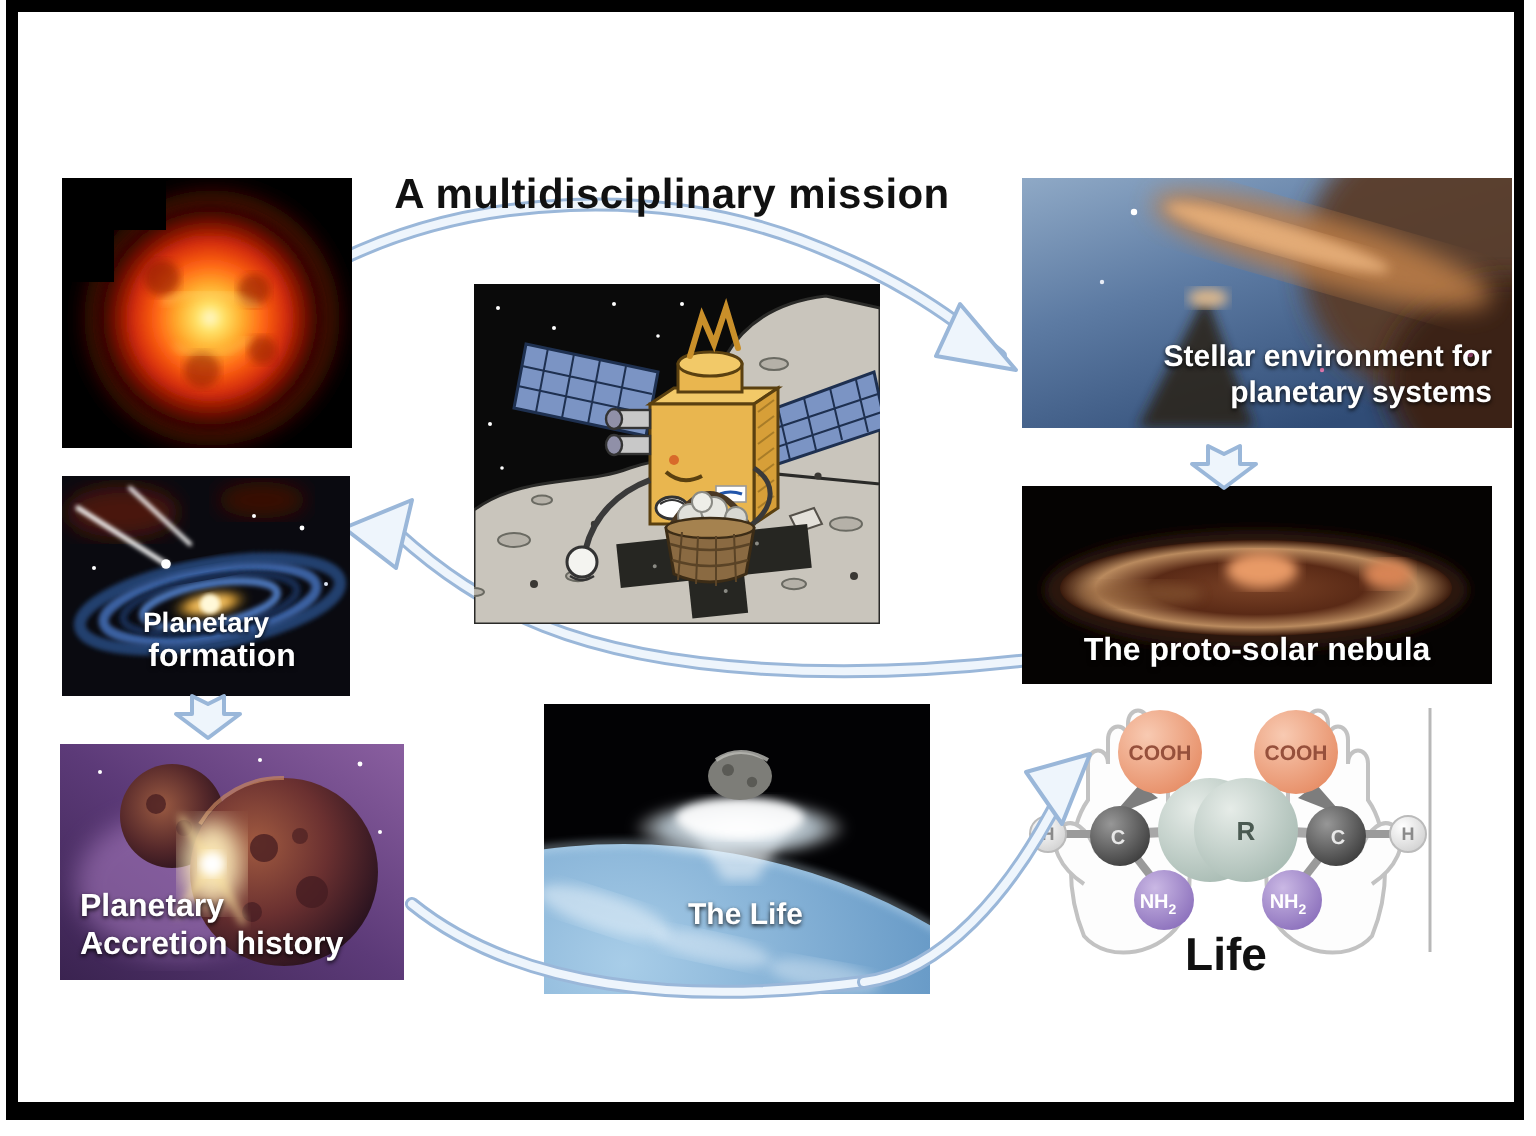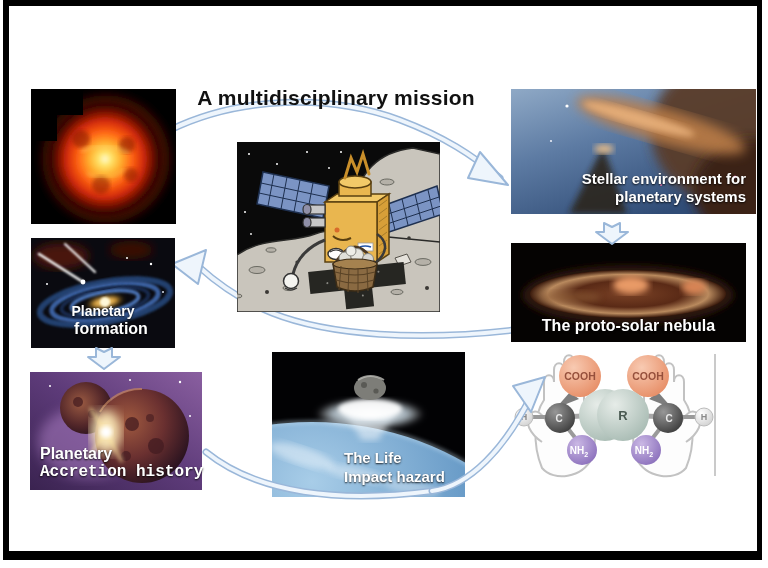--- a/index.html
+++ b/index.html
@@ -223,21 +223,21 @@
       <circle cx="102" cy="52" r="7" fill="#4a1f22" opacity="0.8"></circle>
       <circle cx="126" cy="74" r="8" fill="#451d22" opacity="0.8"></circle>
       <circle cx="120" cy="46" r="4" fill="#4a1f22" opacity="0.7"></circle>
       <circle cx="96" cy="84" r="5" fill="#451d22" opacity="0.7"></circle>
       <path d="M70,40 A47,47 0 0 1 112,17" stroke="#c8875f" stroke-width="2" fill="none" opacity="0.7"></path>
       <ellipse cx="76" cy="60" rx="15" ry="22" fill="#ffeebb" opacity="0.95" filter="url(#b6a)"></ellipse>
       <path d="M76,60 L58,86 M76,60 L92,90 M76,60 L60,36" stroke="#ffe8a0" stroke-width="2" filter="url(#b2a)"></path>
       <circle cx="76" cy="60" r="6" fill="#ffffff" filter="url(#b2a)"></circle>
     </svg>
     <div class="caption" style="left:10px; bottom:26px; font-size:16px;">Planetary</div>
-    <div class="caption" style="left:10px; bottom:7px; font-size:16px;font-family:Liberation Mono, monospace;">Accretion history</div>
+    <div class="caption" style="left:10px; bottom:7px; font-size:16px;">Accretion history</div>
   </div>
 
   <div class="node" style="left:272px; top:352px;">
     <svg width="193" height="145">
       <defs>
         <radialGradient id="gEarth" cx="0.5" cy="0.12" r="0.9">
           <stop offset="0%" stop-color="#a8cde8"></stop>
             <stop offset="30%" stop-color="#6a9cc8"></stop>
           <stop offset="70%" stop-color="#2e5f94"></stop>
             <stop offset="100%" stop-color="#15304e"></stop>
@@ -262,21 +262,20 @@
       <ellipse cx="140" cy="136" rx="28" ry="7" fill="#e8f2fa" opacity="0.4" transform="rotate(10 140 136)" filter="url(#b3e)"></ellipse>
       <polygon points="72,60 124,60 106,88 90,88" fill="#ffffff" opacity="0.5" filter="url(#b3e)"></polygon>
       <ellipse cx="98" cy="62" rx="54" ry="15" fill="url(#gSplash)" filter="url(#b3e)"></ellipse>
       <ellipse cx="98" cy="57" rx="32" ry="10" fill="#ffffff" opacity="0.9" filter="url(#b2e)"></ellipse>
       <ellipse cx="98" cy="36" rx="16" ry="12" fill="#7d7d78"></ellipse>
       <circle cx="92" cy="33" r="3" fill="#5a5a55"></circle>
         <circle cx="104" cy="39" r="2.6" fill="#5a5a55"></circle>
       <path d="M86,28 Q98,20 112,28" stroke="#bdbdb8" stroke-width="2" fill="none" opacity="0.8"></path>
     </svg>
     <div class="caption" style="left:72px; bottom:30px;">The Life</div>
-    <div class="caption" style="left:72px; bottom:11px;">Impact hazard</div>
   </div>
 
   <div class="node" style="left:508px; top:346px;">
     <svg width="212" height="152">
       <defs>
         <radialGradient id="gBallSalmon" cx="0.35" cy="0.3" r="0.75">
           <stop offset="0%" stop-color="#f8cab2"></stop>
             <stop offset="100%" stop-color="#e78f68"></stop>
         </radialGradient>
         <radialGradient id="gBallR" cx="0.35" cy="0.3" r="0.75">
@@ -336,20 +335,21 @@
         <circle cx="160" cy="72" r="15" fill="url(#gBallC)"></circle>
         <circle cx="196" cy="71" r="9" fill="url(#gBallH)" stroke="#bbb" stroke-width="1"></circle>
         <circle cx="138" cy="104" r="15" fill="url(#gBallN)"></circle>
         <text x="140" y="34" font-size="10.5" font-weight="bold" fill="#96503c" text-anchor="middle">COOH</text>
         <text x="115" y="74" font-size="13" font-weight="bold" fill="#4a5a52" text-anchor="middle">R</text>
         <text x="161" y="76" font-size="10" font-weight="bold" fill="#e8e8e8" text-anchor="middle">C</text>
         <text x="196" y="74" font-size="9" font-weight="bold" fill="#8a8a8a" text-anchor="middle">H</text>
         <text x="136" y="108" font-size="10" font-weight="bold" fill="#ffffff" text-anchor="middle"><tspan>NH</tspan><tspan dy="3" font-size="7">2</tspan></text>
       </g>
     </svg>
+    <div class="life-label">Life</div>
   </div>
 
   <div class="node" style="left:237px; top:142px;">
     <svg width="203" height="170">
       <rect width="203" height="170" fill="#0a0a0a"></rect>
       <g fill="#fff">
         <circle cx="12" cy="12" r="1"></circle>
           <circle cx="40" cy="22" r="1"></circle>
           <circle cx="70" cy="10" r="1"></circle>
         <circle cx="24" cy="44" r="1"></circle>

